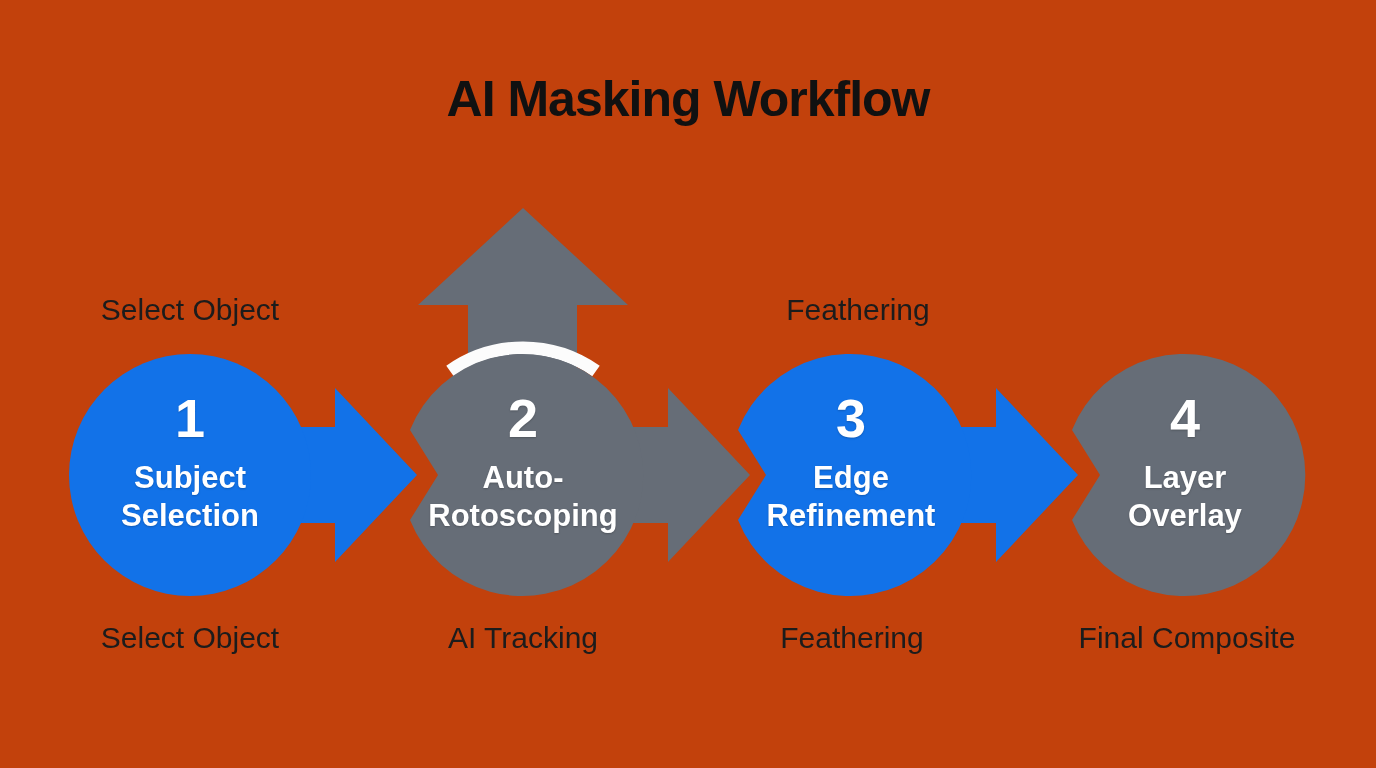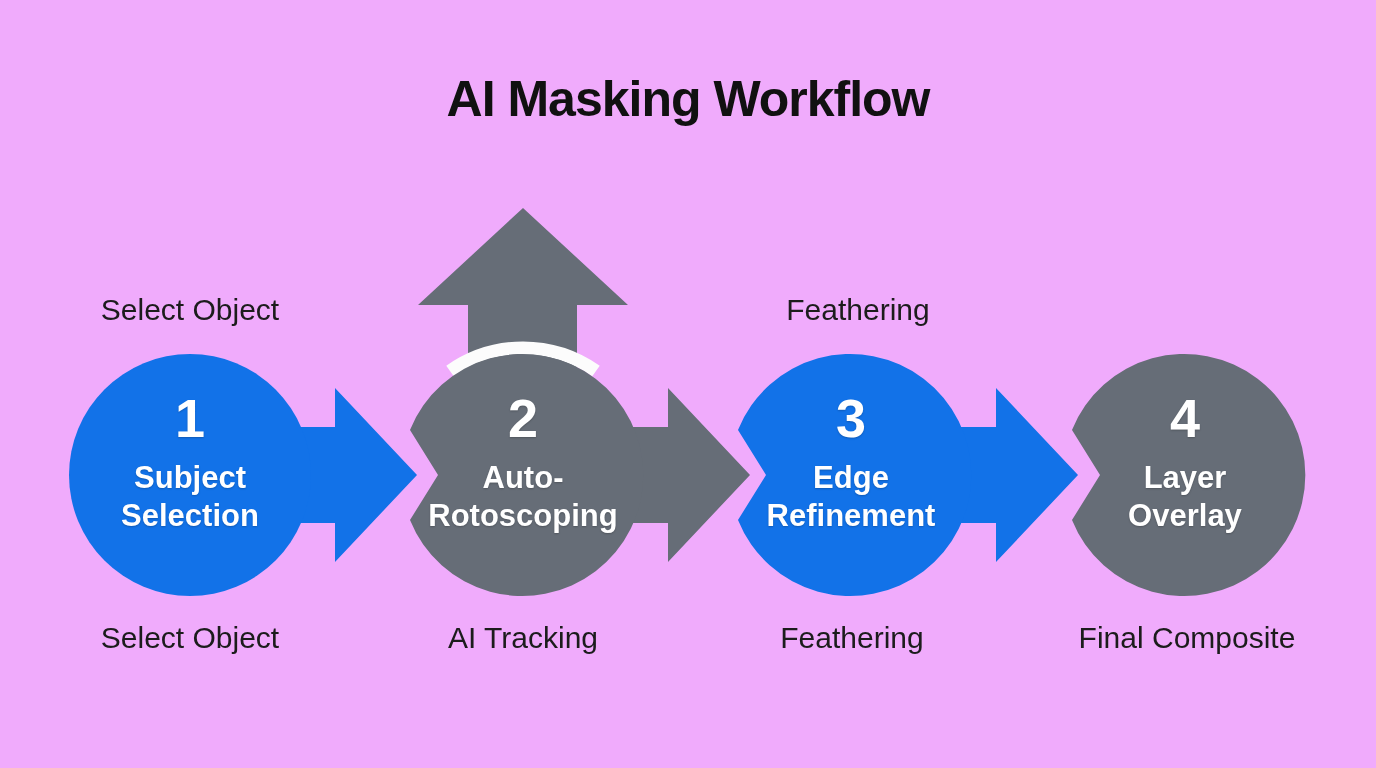--- a/index.html
+++ b/index.html
@@ -5,21 +5,21 @@
   html, body {
     margin: 0;
     padding: 0;
     background: #fcfcfc;
     font-family: "Liberation Sans", sans-serif;
   }
   .stage {
     position: relative;
     width: 1376px;
     height: 768px;
-    background: #f0abfc;
+    background: #c2410c;
     overflow: hidden;
   }
   svg { display: block; }
   svg text {
     font-family: "Liberation Sans", sans-serif;
   }
   .title-text {
     font-size: 50px;
     font-weight: 700;
     letter-spacing: -1px;

